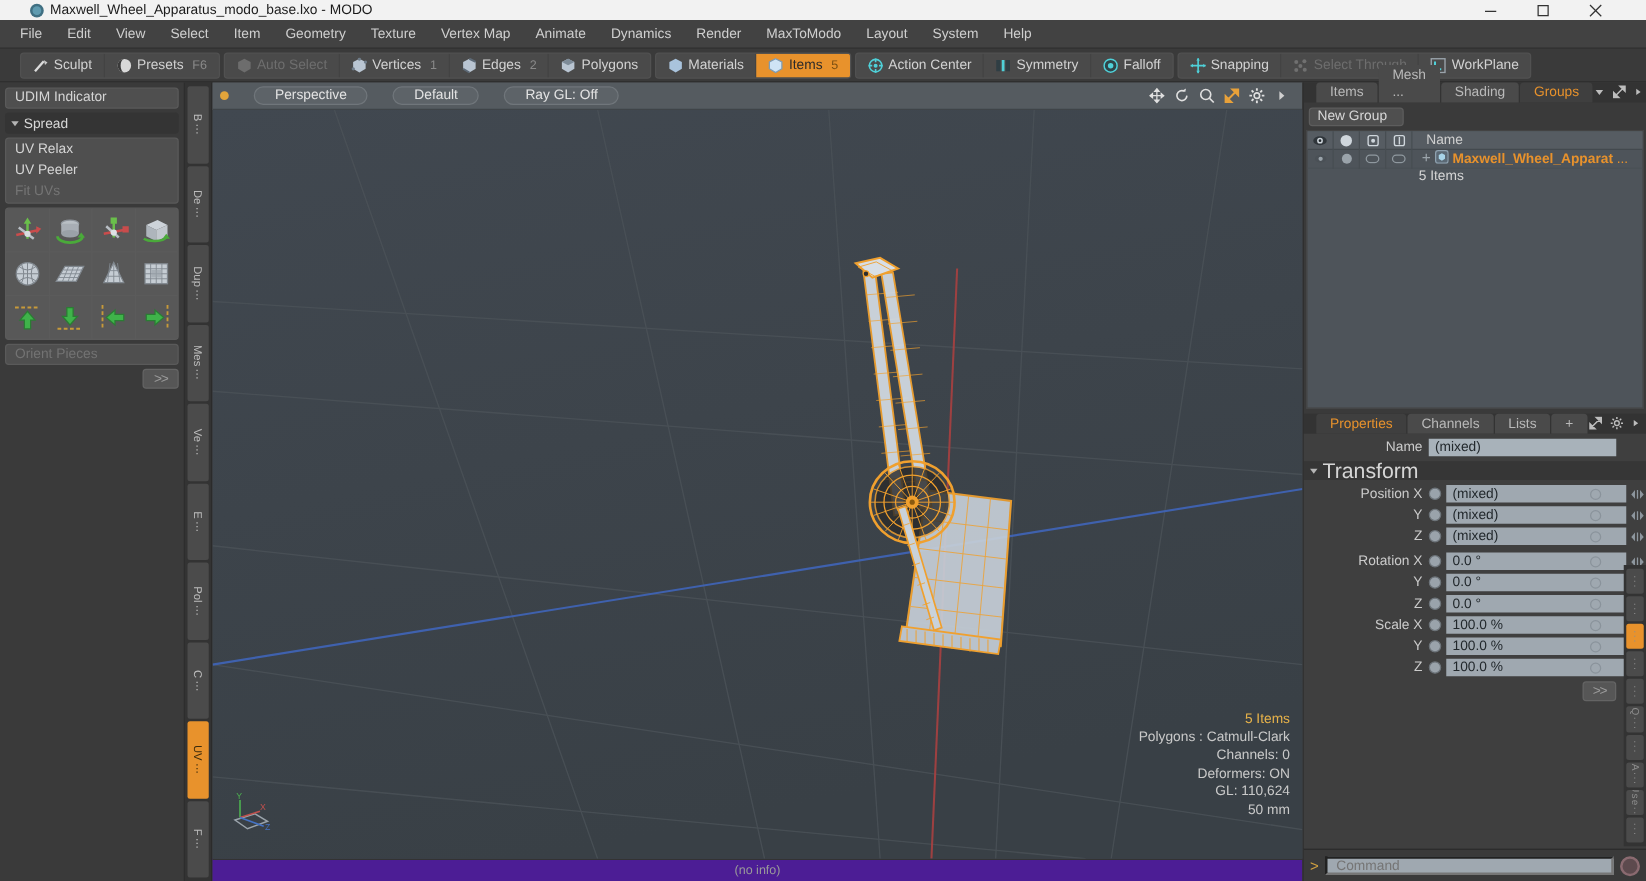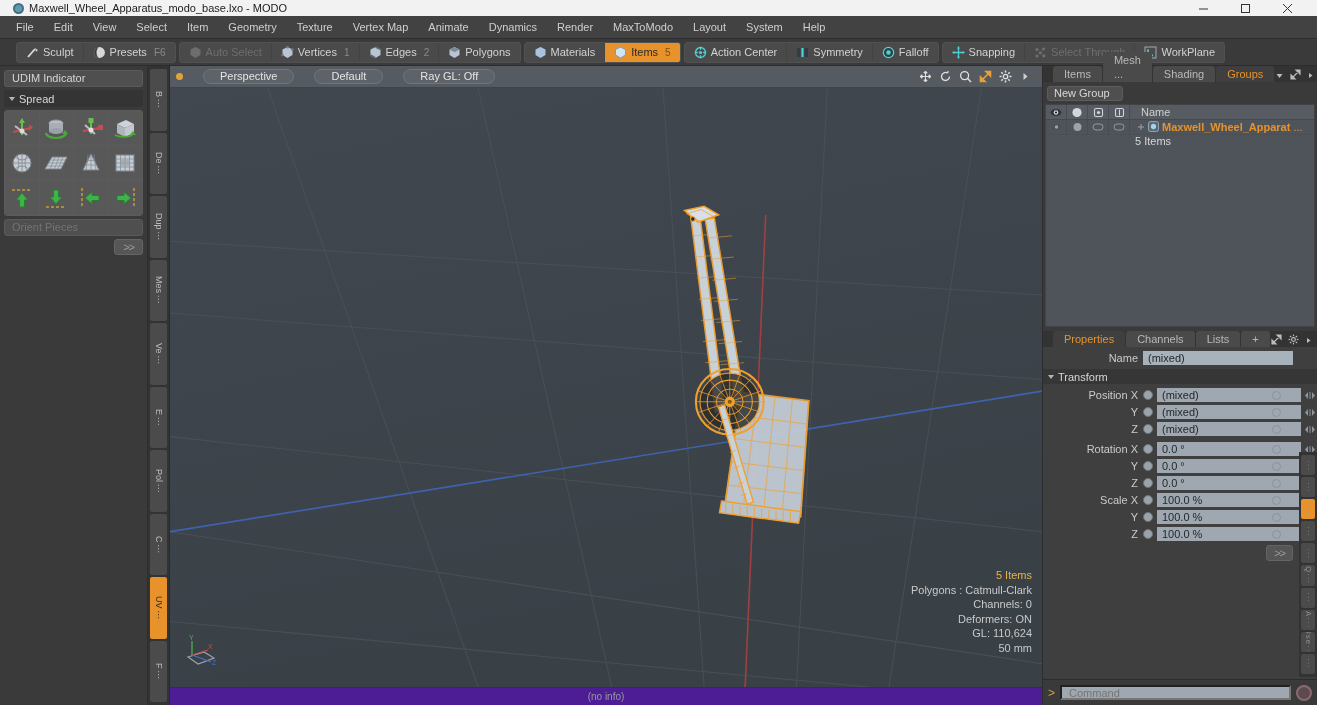--- a/index.html
+++ b/index.html
@@ -5,21 +5,21 @@
   * { box-sizing: border-box; margin:0; padding:0; }
   html,body { width:1317px; height:705px; overflow:hidden; }
   body {
     font-family: "Liberation Sans", sans-serif;
     background:#3c3c3c; color:#c8c8c8; font-size:11px;
     -webkit-font-smoothing:antialiased;
   }
   .app { position:relative; width:1317px; height:705px; background:#3a3a3a; }
 
   
-  .titlebar{ height:16px; background:#f2f2f2; display:flex; align-items:center; padding:0 9px; }
+  .titlebar{ height:16px; background:#f2f2f2; display:flex; align-items:center; padding:0 20px; }
   .title-ico{ width:11px; height:11px; border-radius:50%; background:#3f6f82; margin:0 5px 0 4px; position:relative; flex:none;}
   .title-ico::after{content:"";position:absolute;left:2px;top:2px;width:7px;height:7px;border-radius:50%;background:#5f9bb0;}
   .title-text{ color:#1b1b1b; font-size:11px; white-space:nowrap; }
   .win-btns{ margin-left:auto; display:flex; }
   .win-btn{ width:42px; height:16px; display:flex; align-items:center; justify-content:center; color:#333; font-size:11px;}
   .win-btn svg{display:block;}
 
   
   .menubar{ height:23px; background:#424242; display:flex; align-items:center; padding-left:6px; border-bottom:1px solid #2e2e2e;}
   .menu-item{ padding:3px 10px; color:#cfcfcf; font-size:11px; white-space:nowrap; }
@@ -89,21 +89,21 @@
 
   .rp-tabs2{ height:16px; background:#333; display:flex; align-items:flex-end; padding-left:10px; gap:1px; margin-top:4px;}
   .props{ flex:1; background:#3f3f3f; display:flex; flex-direction:column; padding-top:3px; overflow:hidden;}
   .prow{ display:flex; align-items:center; height:16px; margin-bottom:1px; }
   .plabel{ width:100px; text-align:right; padding-right:5px; font-size:11px; color:#cbcbcb; flex:none;}
   .pradio{ width:10px;height:10px;border-radius:50%;background:#9aa3ab;border:1px solid #6d747a; flex:none; margin-right:4px;}
   .pfield{ flex:1; background:#9fa8b0; color:#22282c; height:14px; line-height:13px; font-size:11px; padding:4px 5px; margin-right:2px; position:relative; display:flex; align-items:center;}
   .pfield.name{ background:#a8b2ba; }
   .pfield .ghost{ position:absolute; right:20px; width:9px;height:9px;border-radius:50%;border:1px solid #8a939b;}
   .pspin{ width:14px; flex:none; display:flex; align-items:center; justify-content:center;}
-  .sect{ background:#363636; height:15px; display:flex; align-items:center; gap:5px; padding-left:6px; margin:2px 0 3px; font-size:11px; color:#d5d5d5;}
+  .sect{ background:#363636; height:15px; display:flex; align-items:center; gap:5px; padding-left:6px; margin:2px 0 3px; font-size:17px; color:#d5d5d5;}
   .pfield.sel{ background:#8d969e; }
   .drop{ margin-left:auto; width:0;height:0;border-left:4px solid #2c3236;border-right:4px solid transparent;border-top:4px solid #2c3236; border-left-color:transparent;}
   .props-more{ margin:2px 24px 0 auto; background:#565656; border:1px solid #646464; border-radius:3px; color:#9b9b9b; font-size:11px; padding:0 7px; letter-spacing:-1px; line-height:14px;}
   .cmdbar{ height:26px; background:#3a3a3a; border-top:1px solid #2c2c2c; display:flex; align-items:center; gap:5px; padding:0 5px;}
   .cmd-gt{ color:#d0a040; font-size:12px; }
   .cmd-input{ flex:1; background:#9fa8b0; color:#4c545b; height:15px; line-height:14px; font-size:11px; padding:0 7px;}
   .cmd-circle{ width:16px;height:16px;border-radius:50%;background:#5d4a4e;border:2px solid #8a6a70; flex:none;}
 
   .rvtabs{ position:absolute; right:0; top:386px; bottom:28px; width:18px; background:#333; display:flex; flex-direction:column; gap:2px; padding:3px 2px;}
   .rvtab{ flex:1; background:#4b4b4b; border-radius:2px; display:flex; align-items:center; justify-content:center; color:#b0b0b0; font-size:8px;
@@ -305,20 +305,25 @@
     </div>
 
   <div class="body">
 
     <div class="leftpanel">
       <div class="lp-btn">UDIM Indicator</div>
       <div class="lp-head">
         <span class="tri"></span>
         <span>Spread</span>
       </div>
+      <div class="lp-grpbox" id="relaxtools">
+          <div class="lp-row">UV Relax</div>
+          <div class="lp-row">UV Peeler</div>
+          <div class="lp-row dim">Fit UVs</div>
+        </div>
 
       <div class="icogrid">
         <div class="icocell">
           <svg width="26" height="24" viewBox="0 0 26 24">
               <line x1="13" y1="19" x2="13" y2="4" stroke="#6abf4b" stroke-width="2"></line>
               <path d="M13 2 L16 7 L10 7 Z" fill="#6abf4b"></path>
               <line x1="4" y1="16" x2="22" y2="12" stroke="#c94c4c" stroke-width="2"></line>
               <path d="M24 11 L20 15 L20 9 Z" fill="#c94c4c"></path>
               <line x1="6" y1="10" x2="18" y2="19" stroke="#b8bec4" stroke-width="2"></line>
               <circle cx="13" cy="15" r="2.5" fill="#d8dce0"></circle>

